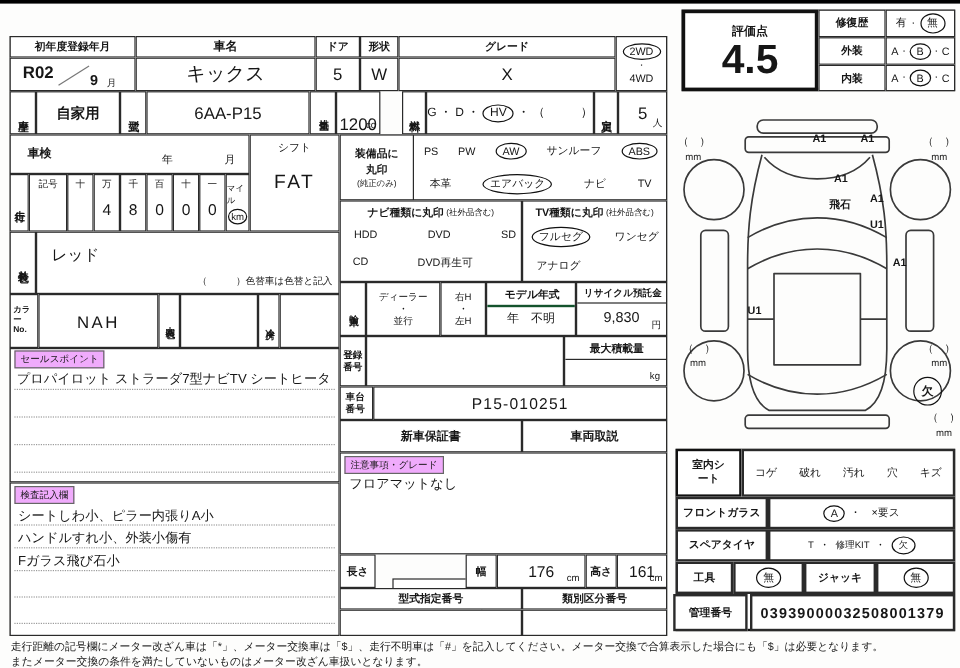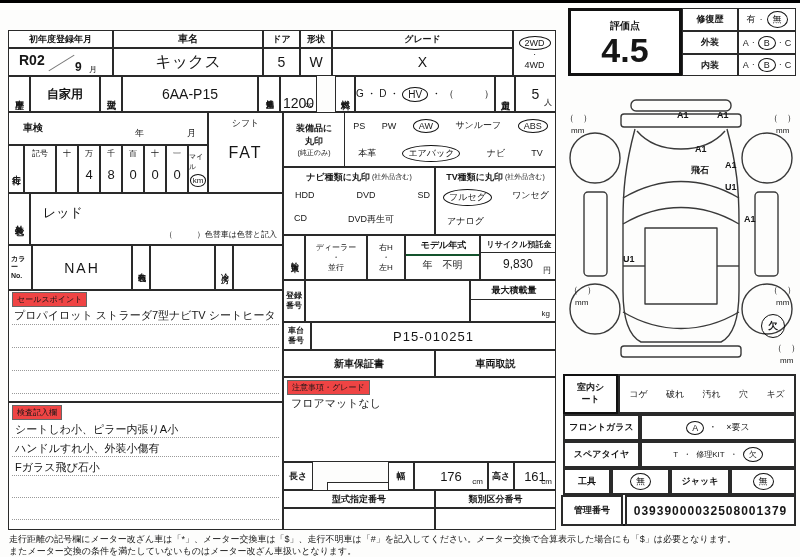--- a/index.html
+++ b/index.html
@@ -10,21 +10,21 @@
         display:flex;align-items:center;justify-content:center;overflow:hidden;background:#fff;}
   .b2{border-width:2px;border-color:#111;}
   .b3{border-width:3px;border-color:#000;}
   .col{flex-direction:column;}
   .lbl{font-weight:bold;}
   .fs7{font-size:7px;} .fs8{font-size:8px;} .fs9{font-size:9px;} .fs10{font-size:10px;}
   .fs11{font-size:11px;} .fs12{font-size:12px;} .fs13{font-size:13px;} .fs14{font-size:14px;}
   .fs16{font-size:16px;} .fs34{font-size:34px;}
   .vert{writing-mode:vertical-rl;text-orientation:upright;letter-spacing:1px;line-height:1;}
   .circ{border:1.5px solid #111;border-radius:50%;padding:1px 5px;display:inline-block;}
-  .tab{position:absolute;border:1px solid #666;background:#ef4444;font-size:8px;padding:1px 4px;z-index:3;}
+  .tab{position:absolute;border:1px solid #666;background:#f0abfc;font-size:8px;padding:1px 4px;z-index:3;}
   .dotline{position:absolute;border-bottom:1px dotted #9a9a9a;}
   .freetext{position:absolute;font-size:11px;white-space:nowrap;}
   .mark{position:absolute;font-size:9px;font-weight:bold;z-index:2;}
   svg{display:block;}
 </style>
 </head>
 <body>
 
 <div id="sheet">
 
@@ -185,21 +185,21 @@
   <div class="abs fs9" style="left:294px;top:213px;width:100px;display:flex;justify-content:space-between;">
     <span>CD</span>
     <span>DVD再生可</span>
   </div>
 
   <div class="cell" style="left:435px;top:167px;width:121px;height:68px;"></div>
   <div class="abs" style="left:435px;top:167px;width:121px;height:20px;display:flex;align-items:center;justify-content:center;gap:2px;">
     <span class="lbl fs9">TV種類に丸印</span>
     <span class="fs7">(社外品含む)</span>
   </div>
-  <div class="abs fs9" style="left:443px;top:189px;width:106px;display:flex;justify-content:space-between;align-items:flex-start;">
+  <div class="abs fs9" style="left:443px;top:189px;width:106px;display:flex;justify-content:space-between;align-items:center;">
     <span class="circ">フルセグ</span>
     <span>ワンセグ</span>
   </div>
   <div class="abs fs9" style="left:447px;top:215px;">
     <span>アナログ</span>
   </div>
 
   <div class="cell vert lbl fs9" style="left:8px;top:193px;width:22px;height:52px;">
       <span>外装色</span>
     </div>

